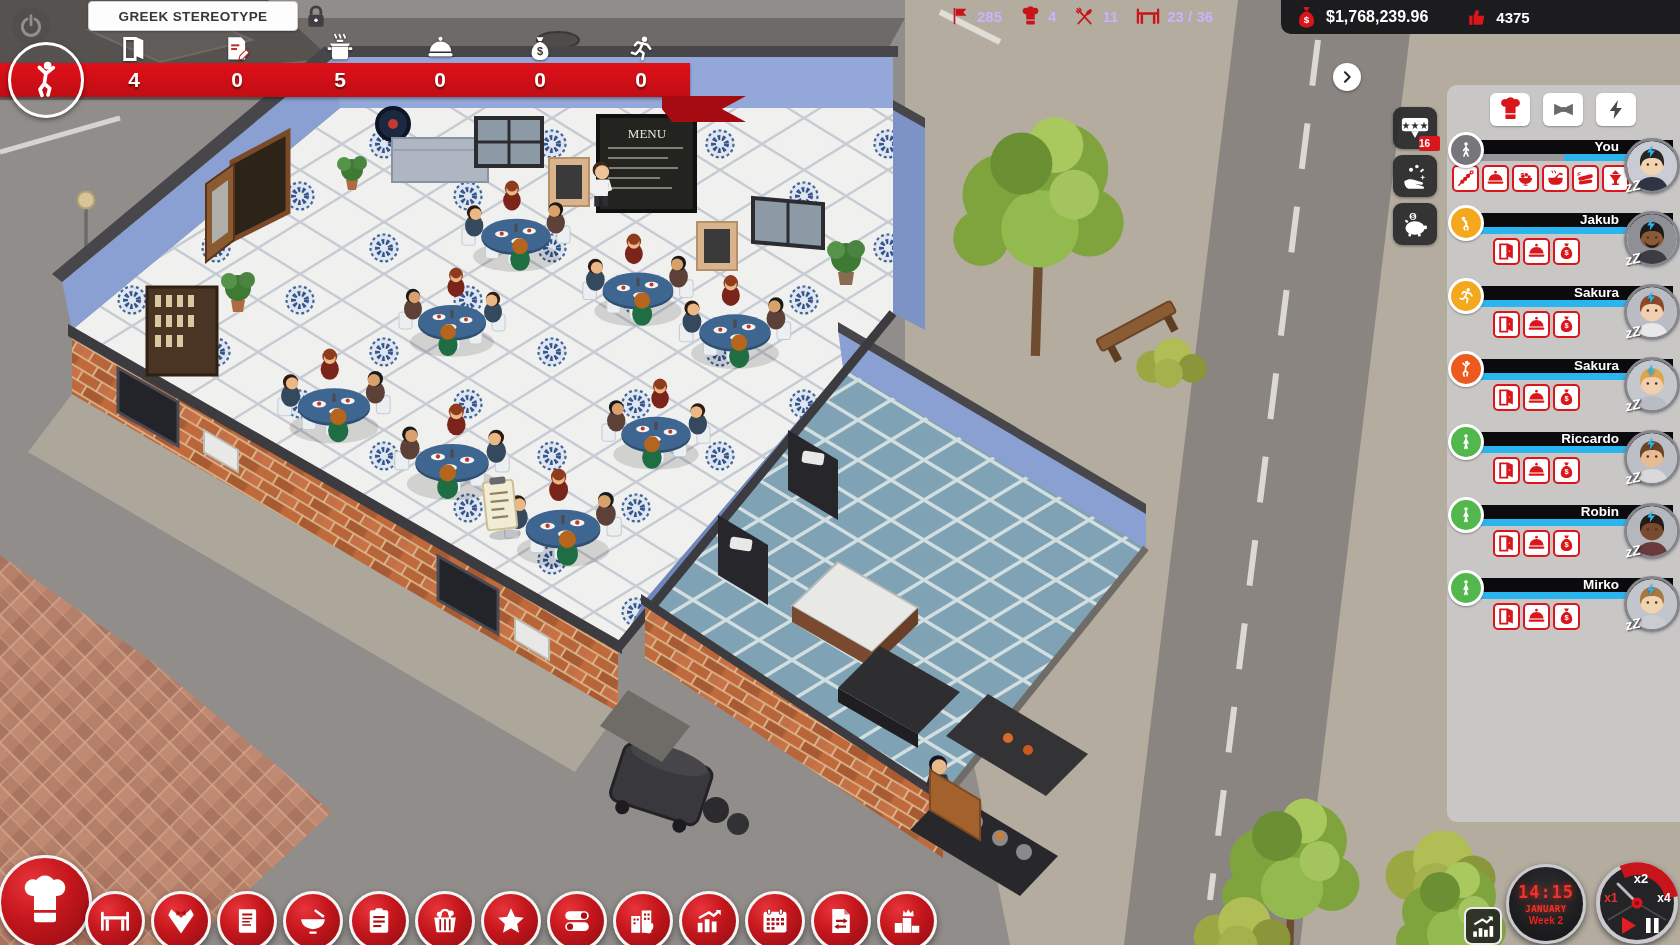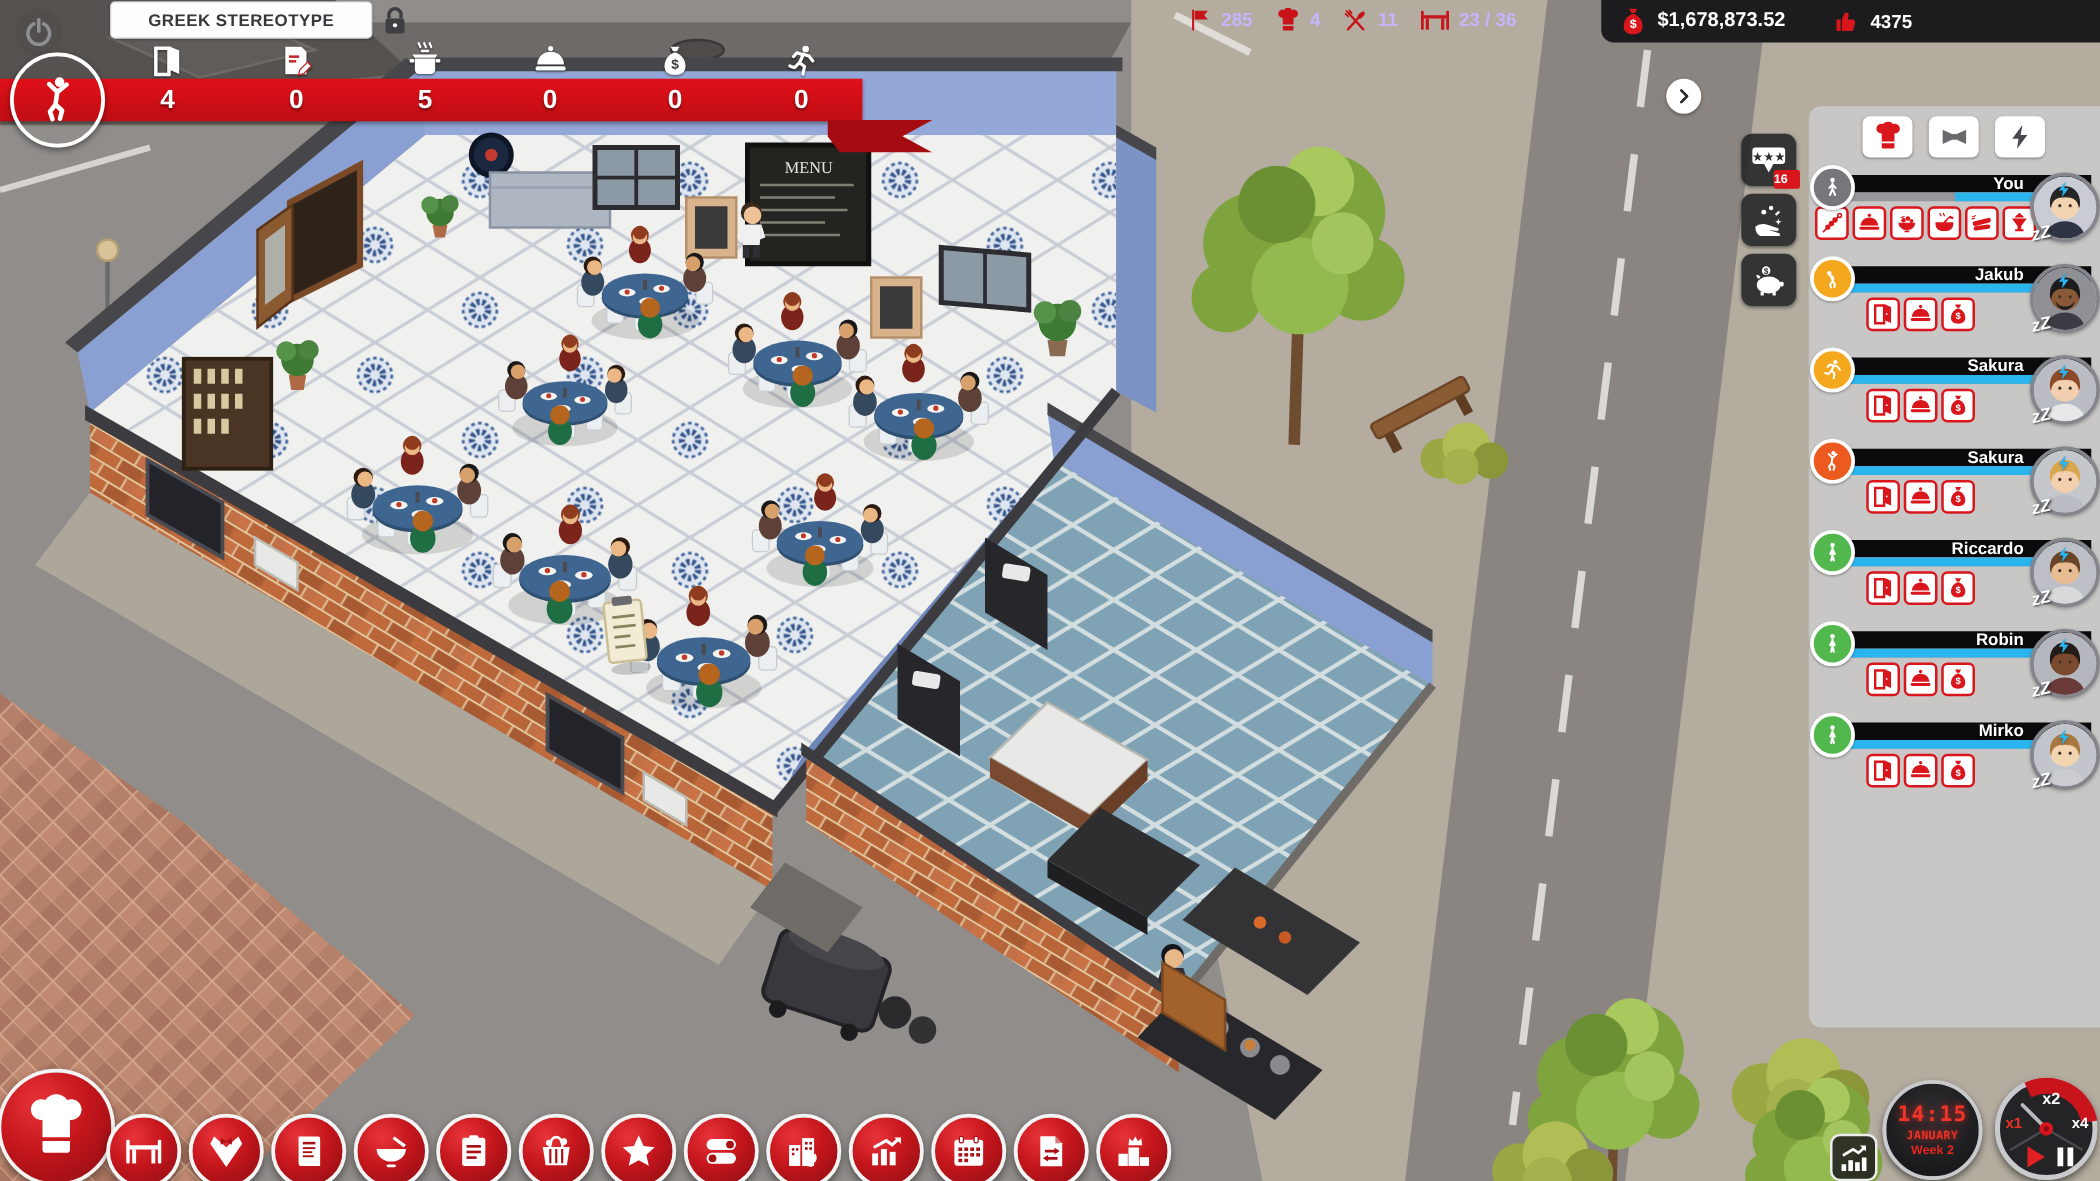--- a/index.html
+++ b/index.html
@@ -751,21 +751,21 @@
           <use href="#s-tableic"></use>
         </svg>
         <span>23 / 36</span>
       </div>
 </div>
 
 <div class="abs finance">
   <svg class="ic" width="25" height="25" style="margin-left:13px;color:#d8161c">
         <use href="#s-bag"></use>
       </svg>
-  <span class="cash">$1,678,873.52</span>
+  <span class="cash">$1,768,239.96</span>
   <svg class="ic" width="22" height="22" style="margin-left:38px;color:#d8161c">
         <use href="#s-thumb"></use>
       </svg>
   <span class="likes">4375</span>
 </div>
 
 <div class="abs chev-btn">
       <svg class="ic" width="16" height="16">
         <use href="#s-chev"></use>
       </svg>

